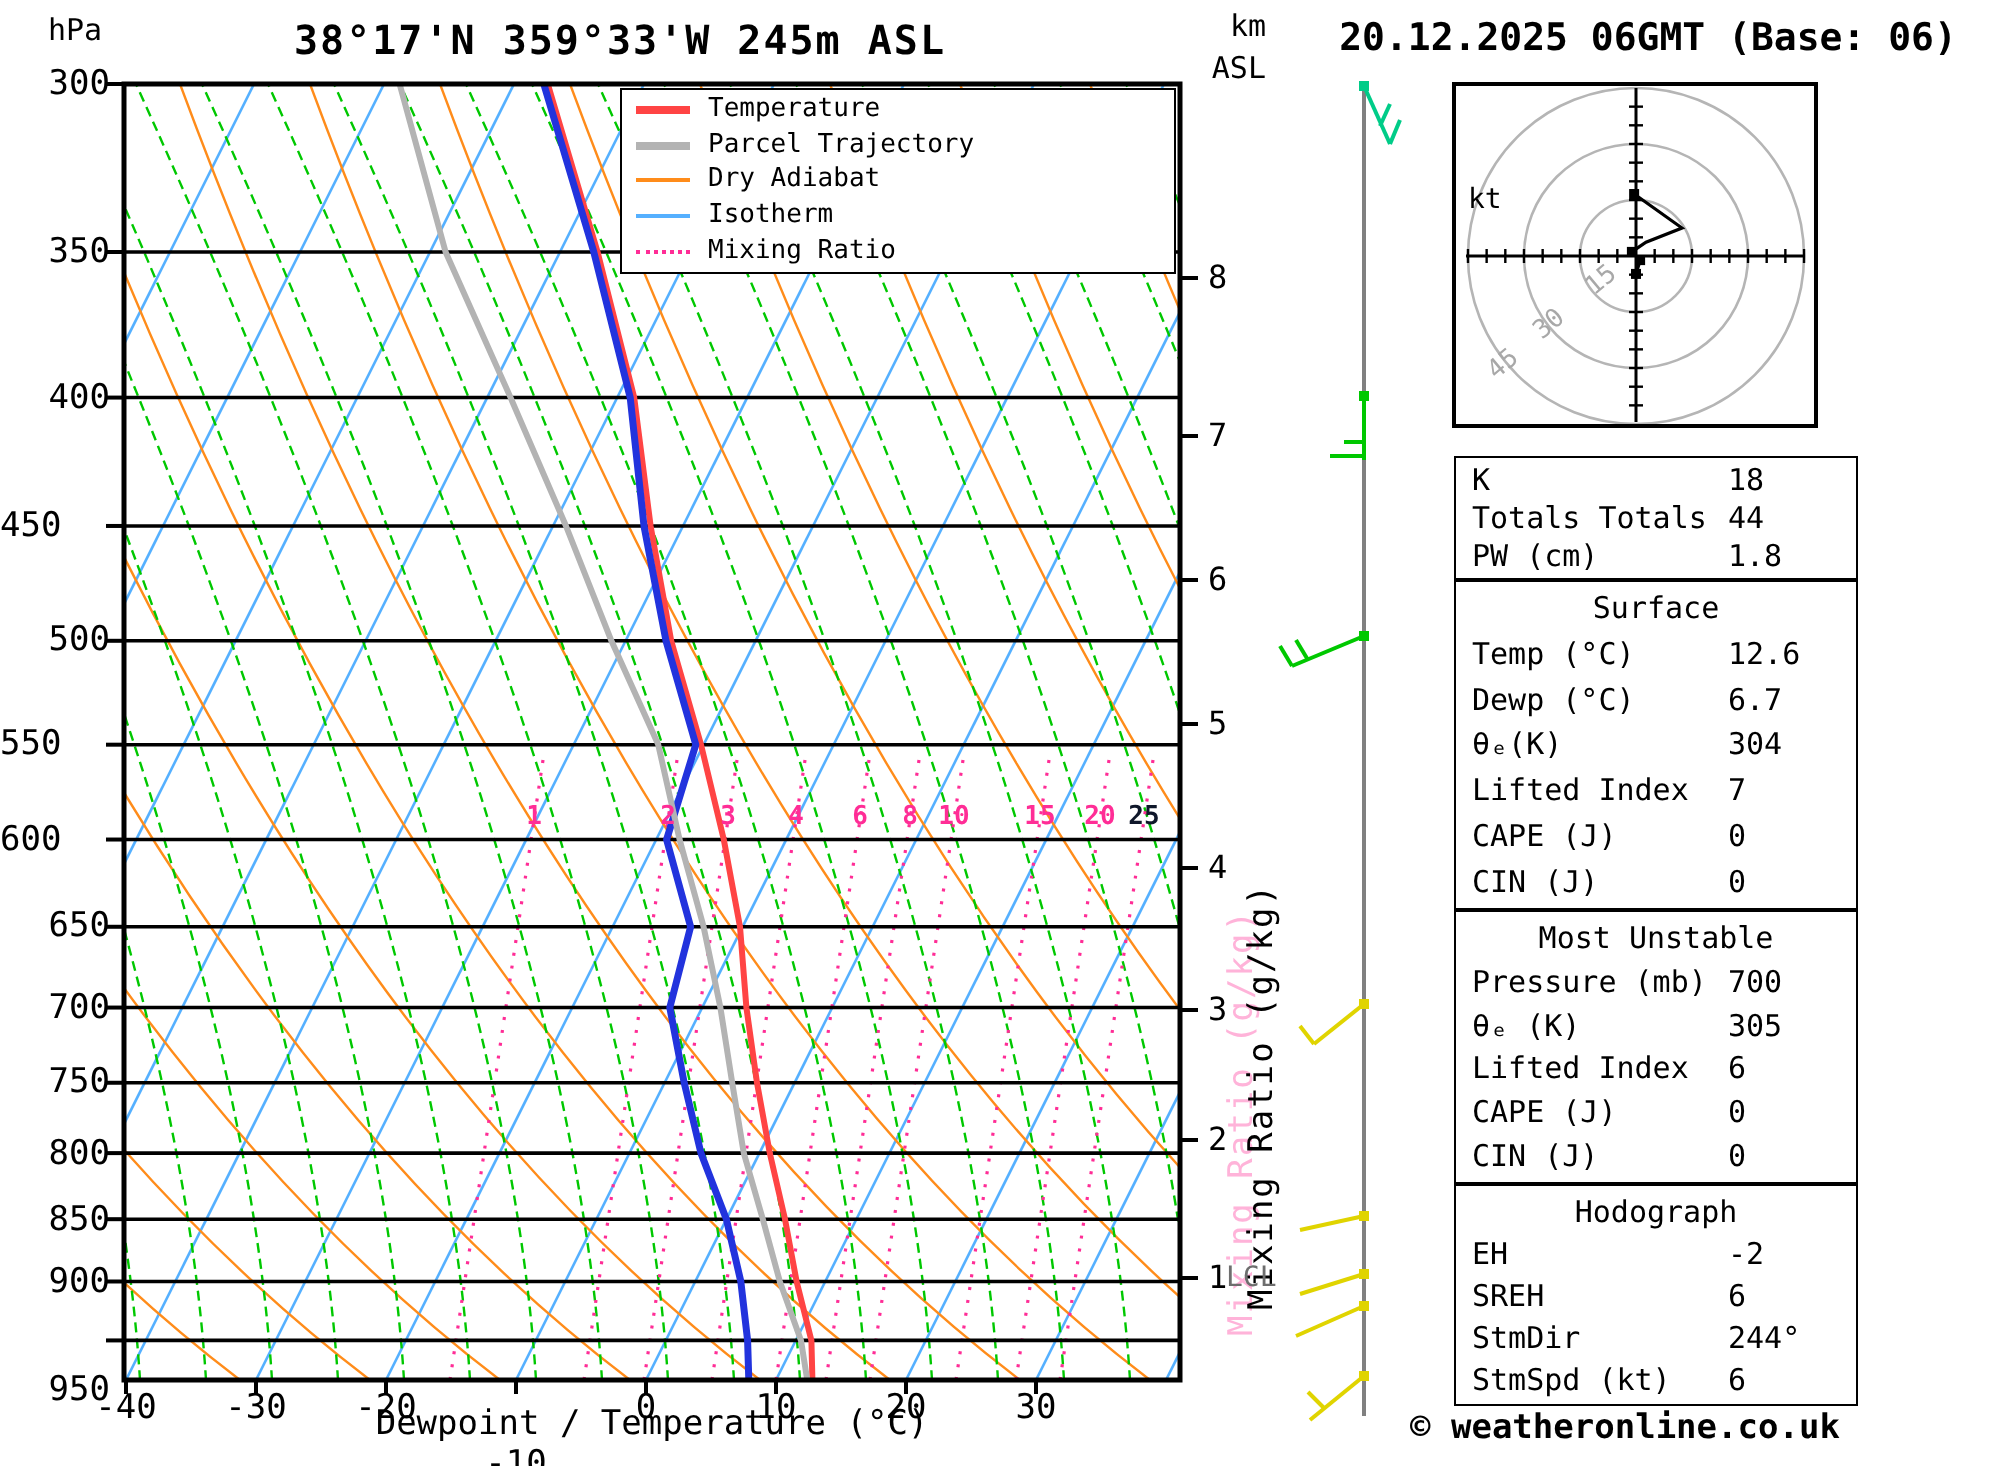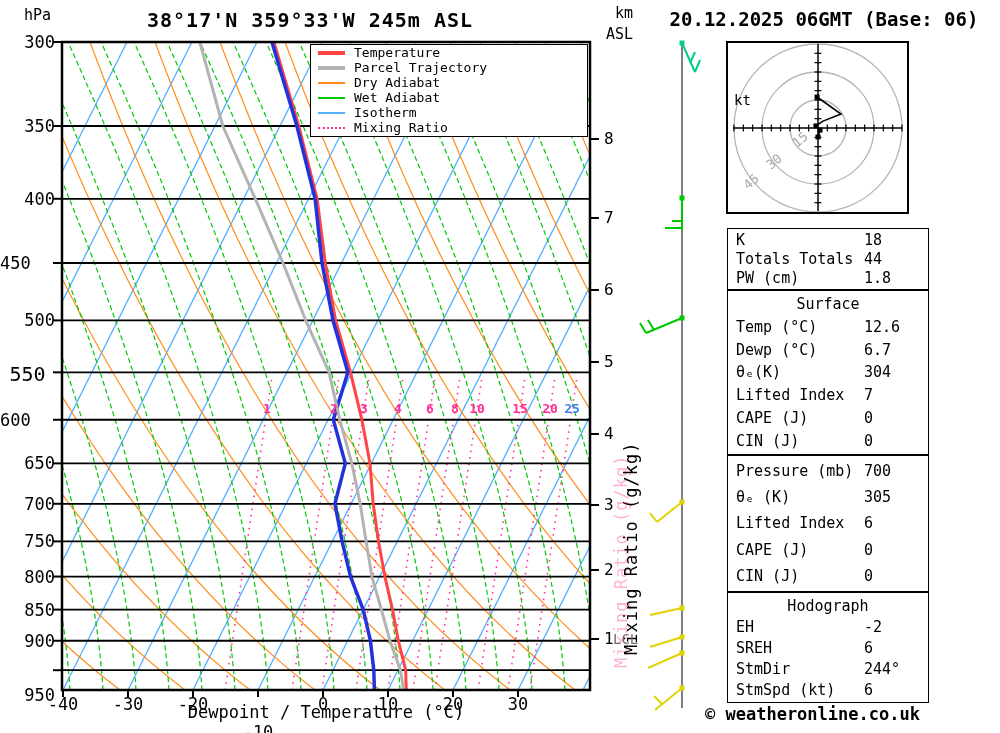--- a/index.html
+++ b/index.html
@@ -254,24 +254,20 @@
       </div>
       <div class="legend-row">
         <span class="legend-sample" style="height: 4px; background: rgb(179, 179, 179);"></span>
         <span class="legend-label">Parcel Trajectory</span>
       </div>
       <div class="legend-row">
         <span class="legend-sample" style="height: 2px; background: rgb(255, 140, 26);"></span>
         <span class="legend-label">Dry Adiabat</span>
       </div>
       <div class="legend-row">
-        <span class="legend-sample" style="height: 2px; background: rgb(0, 200, 0);"></span>
-        <span class="legend-label">Wet Adiabat</span>
-      </div>
-      <div class="legend-row">
         <span class="legend-sample" style="height: 2px; background: rgb(85, 176, 255);"></span>
         <span class="legend-label">Isotherm</span>
       </div>
       <div class="legend-row">
         <span class="legend-sample" style="height: 0px; border-top: 2px dotted rgb(255, 45, 150);"></span>
         <span class="legend-label">Mixing Ratio</span>
       </div>
     </div>
 
   <div id="panels" class="abs" style="left:0;top:0">
@@ -310,20 +306,21 @@
         <div class="panel-row">
           <span class="panel-label">CAPE (J)</span>
           <span class="panel-value">0</span>
         </div>
         <div class="panel-row">
           <span class="panel-label">CIN (J)</span>
           <span class="panel-value">0</span>
         </div>
       </div>
       <div class="panel" style="top: 455px; height: 137px;">
+        <div class="panel-header">Most Unstable</div>
         <div class="panel-row">
           <span class="panel-label">Pressure (mb)</span>
           <span class="panel-value">700</span>
         </div>
         <div class="panel-row">
           <span class="panel-label">θₑ (K)</span>
           <span class="panel-value">305</span>
         </div>
         <div class="panel-row">
           <span class="panel-label">Lifted Index</span>
@@ -358,21 +355,21 @@
         </div>
       </div>
     </div>
 
   <div id="labels" class="abs" style="left:0;top:0">
       <div class="lbl" style="left: 0px; top: 32px; width: 55px; text-align: right; font-size: 17px;">300</div>
       <div class="lbl" style="left: 0px; top: 116.012px; width: 55px; text-align: right; font-size: 17px;">350</div>
       <div class="lbl" style="left: 0px; top: 188.787px; width: 55px; text-align: right; font-size: 17px;">400</div>
       <div class="lbl" style="left: 0px; top: 252.978px; width: 55px; text-align: left; font-size: 17px;">450</div>
       <div class="lbl" style="left: 0px; top: 310.4px; width: 55px; text-align: right; font-size: 17px;">500</div>
-      <div class="lbl" style="left: 0px; top: 362.344px; width: 55px; text-align: center; font-size: 20px;">550</div>
+      <div class="lbl" style="left: 0px; top: 362.344px; width: 55px; text-align: left; font-size: 17px;">550</div>
       <div class="lbl" style="left: 0px; top: 409.765px; width: 55px; font-size: 17px;">600</div>
       <div class="lbl" style="left: 0px; top: 453.388px; width: 55px; text-align: right; font-size: 17px;">650</div>
       <div class="lbl" style="left: 0px; top: 493.777px; width: 55px; text-align: right; font-size: 17px;">700</div>
       <div class="lbl" style="left: 0px; top: 531.378px; width: 55px; text-align: right; font-size: 17px;">750</div>
       <div class="lbl" style="left: 0px; top: 566.552px; width: 55px; text-align: right; font-size: 17px;">800</div>
       <div class="lbl" style="left: 0px; top: 599.592px; width: 55px; text-align: right; font-size: 17px;">850</div>
       <div class="lbl" style="left: 0px; top: 630.744px; width: 55px; text-align: right; font-size: 17px;">900</div>
       <div class="lbl" style="left: 0px; top: 685px; width: 55px; text-align: right; font-size: 17px;">950</div>
       <div class="lbl" style="left: 33px; top: 694px; width: 60px; text-align: center; font-size: 17px;">-40</div>
       <div class="lbl" style="left: 98px; top: 694px; width: 60px; text-align: center; font-size: 17px;">-30</div>
@@ -392,15 +389,15 @@
       <div class="lbl" style="left: 604px; top: 629px; width: 26px; font-size: 16px;">1</div>
       <div class="lbl" style="left: 253px; top: 401px; width: 28px; text-align: center; font-size: 13px; font-weight: bold; color: rgb(255, 45, 150);">1</div>
       <div class="lbl" style="left: 320px; top: 401px; width: 28px; text-align: center; font-size: 13px; font-weight: bold; color: rgb(255, 45, 150);">2</div>
       <div class="lbl" style="left: 350px; top: 401px; width: 28px; text-align: center; font-size: 13px; font-weight: bold; color: rgb(255, 45, 150);">3</div>
       <div class="lbl" style="left: 384px; top: 401px; width: 28px; text-align: center; font-size: 13px; font-weight: bold; color: rgb(255, 45, 150);">4</div>
       <div class="lbl" style="left: 416px; top: 401px; width: 28px; text-align: center; font-size: 13px; font-weight: bold; color: rgb(255, 45, 150);">6</div>
       <div class="lbl" style="left: 441px; top: 401px; width: 28px; text-align: center; font-size: 13px; font-weight: bold; color: rgb(255, 45, 150);">8</div>
       <div class="lbl" style="left: 463px; top: 401px; width: 28px; text-align: center; font-size: 13px; font-weight: bold; color: rgb(255, 45, 150);">10</div>
       <div class="lbl" style="left: 506px; top: 401px; width: 28px; text-align: center; font-size: 13px; font-weight: bold; color: rgb(255, 45, 150);">15</div>
       <div class="lbl" style="left: 536px; top: 401px; width: 28px; text-align: center; font-size: 13px; font-weight: bold; color: rgb(255, 45, 150);">20</div>
-      <div class="lbl" style="left: 558px; top: 401px; width: 28px; text-align: center; font-size: 13px; font-weight: bold; color: #3b82f6;">25</div>
+      <div class="lbl" style="left: 558px; top: 401px; width: 28px; text-align: center; font-size: 13px; font-weight: bold; color: #0f172a;">25</div>
     </div>
 </div>
 
 </body></html>

